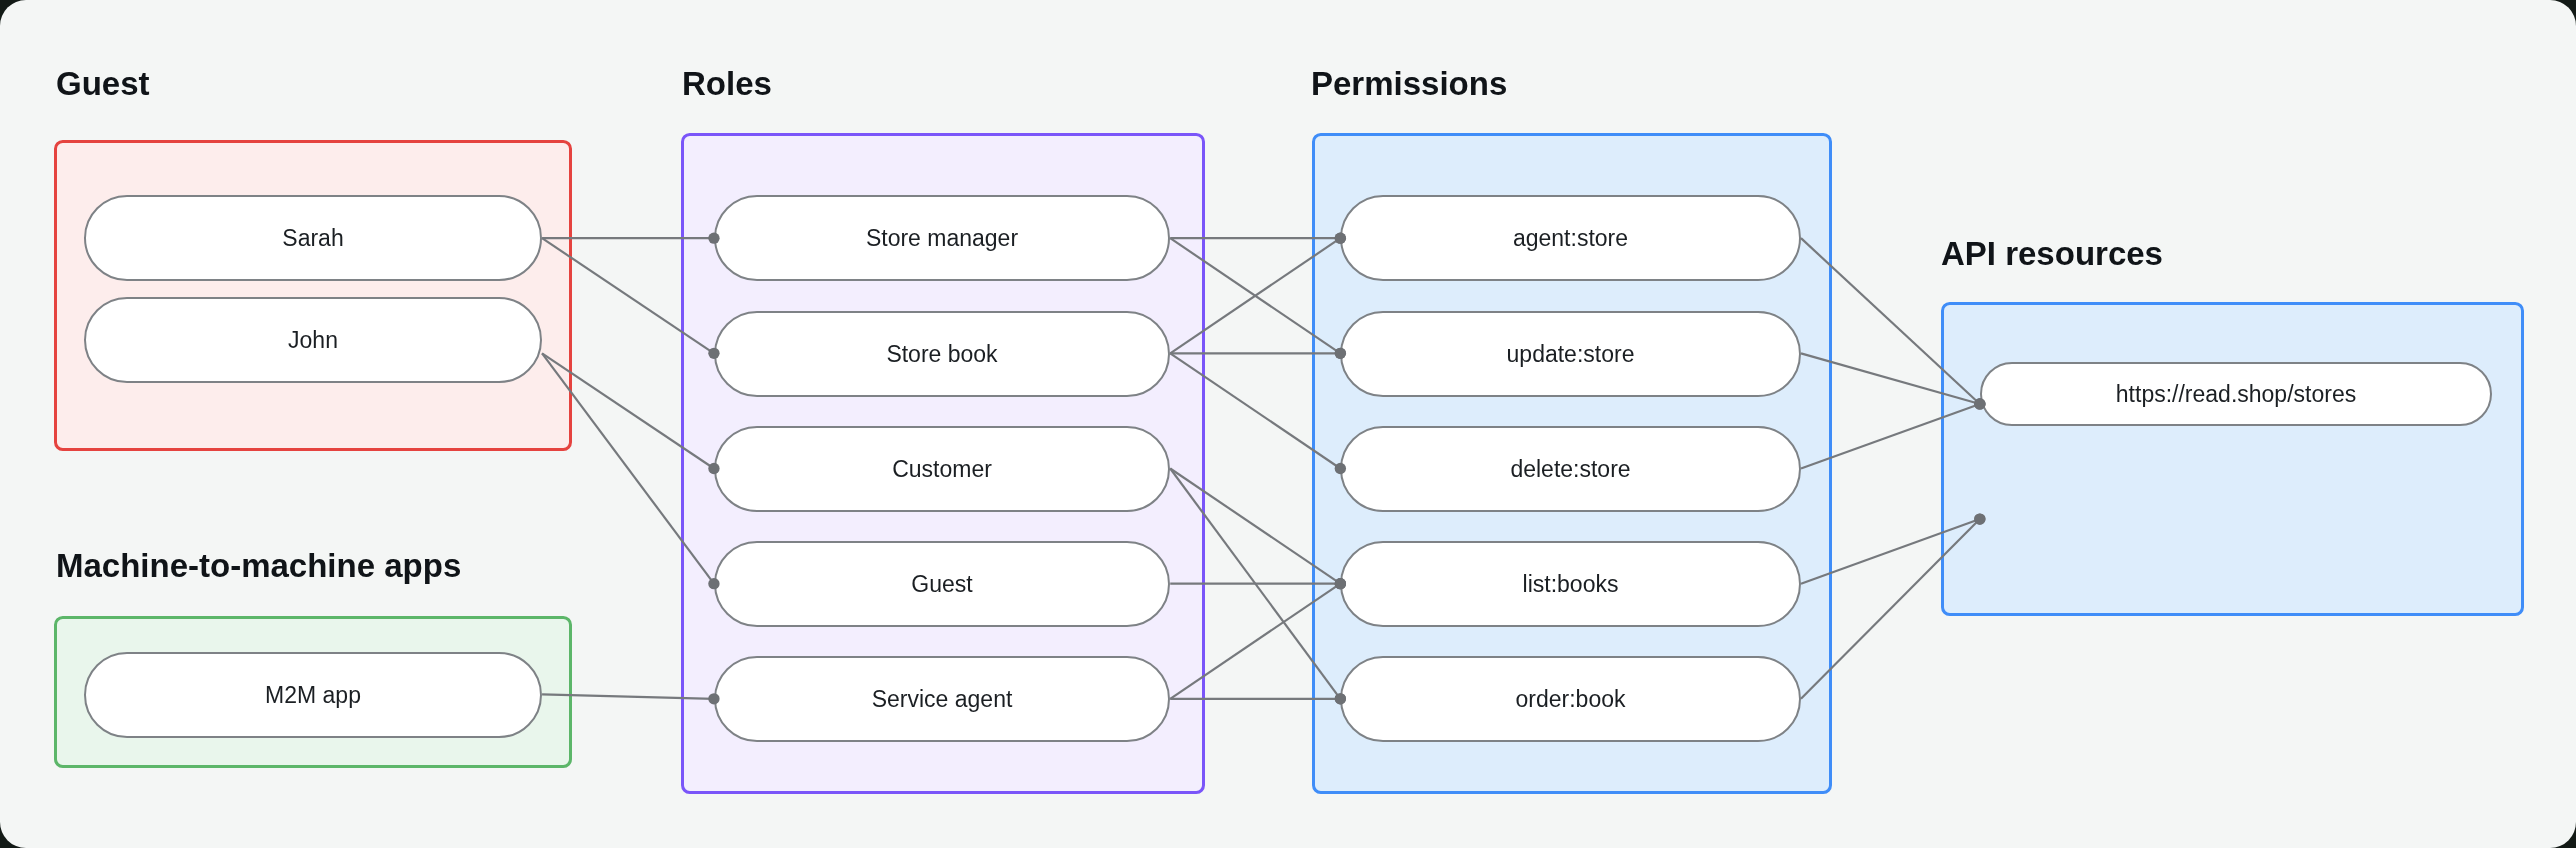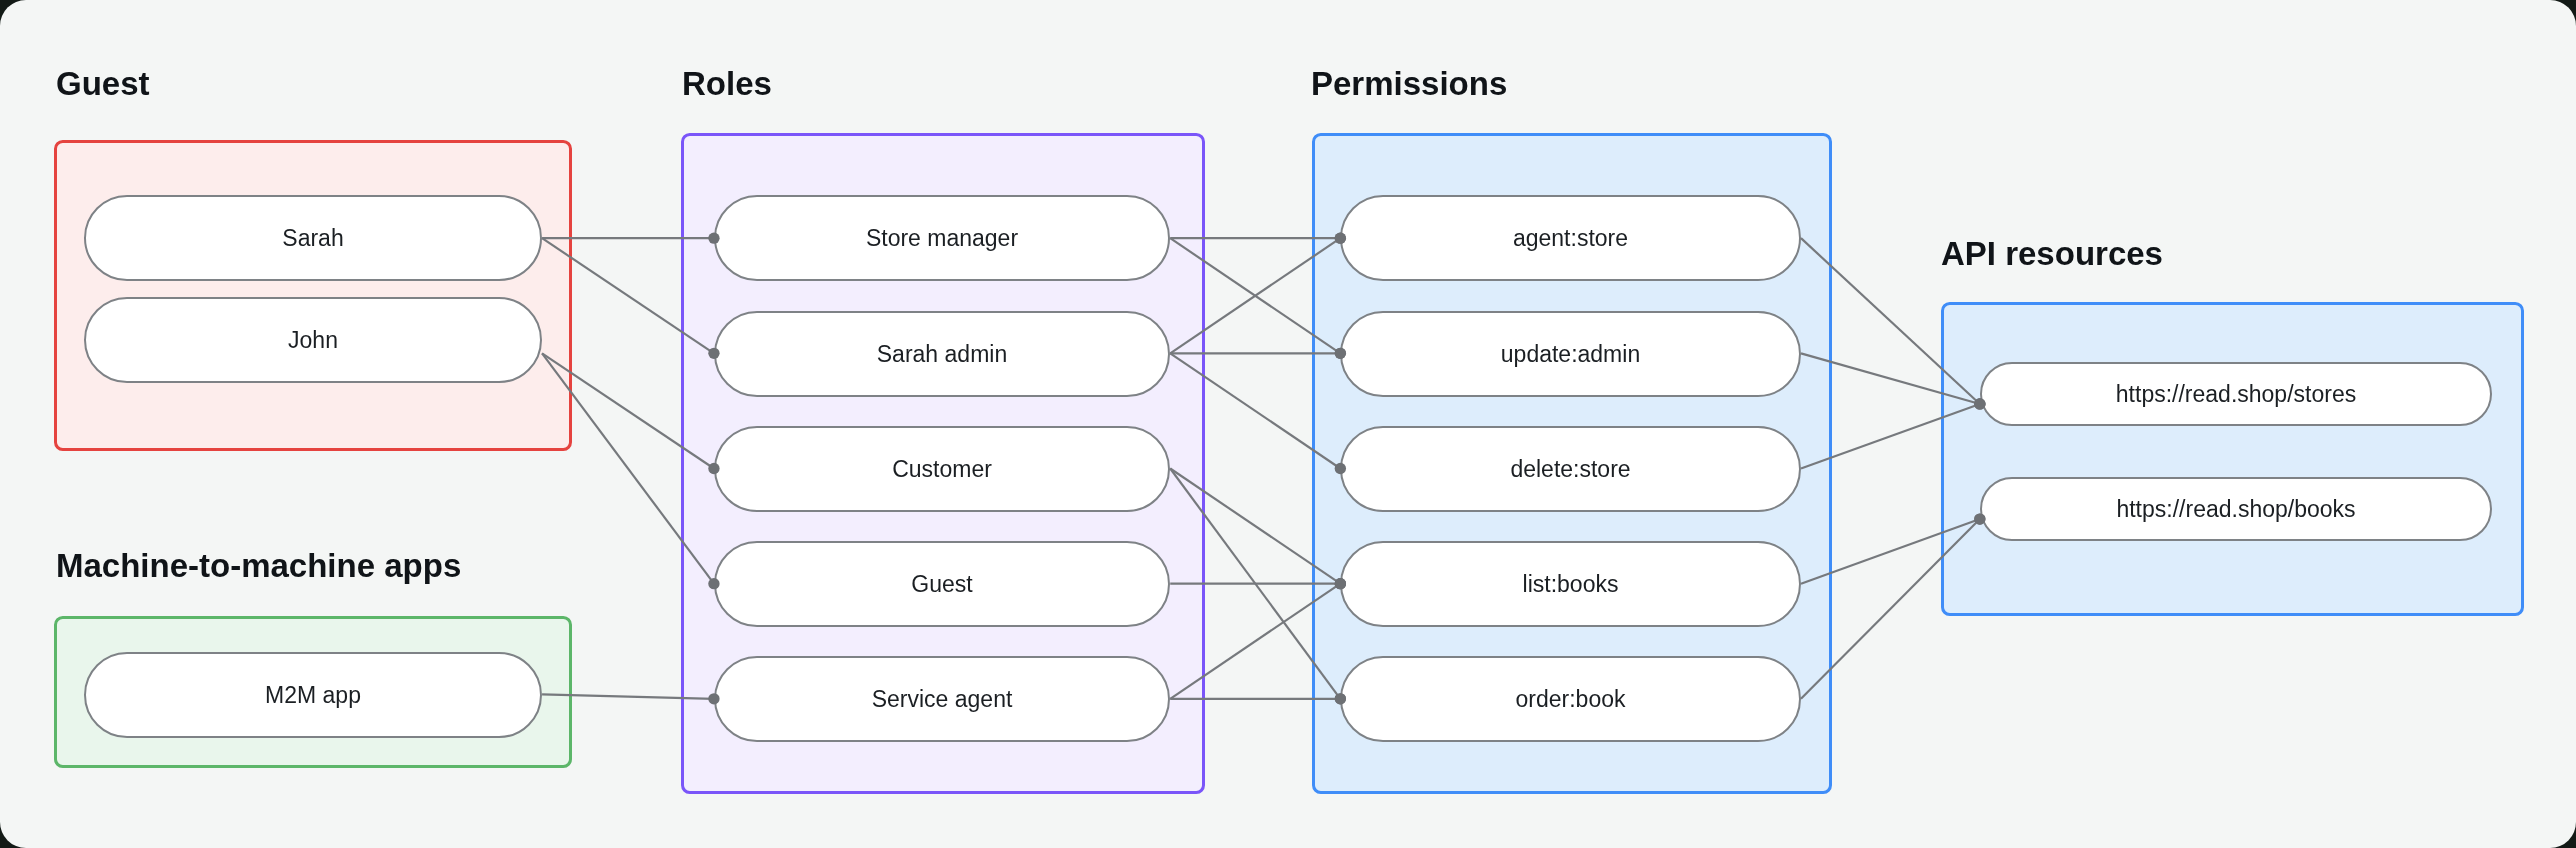--- a/index.html
+++ b/index.html
@@ -78,33 +78,32 @@
     <div class="glabel" style="left:1311px;top:66px;">Permissions</div>
     <div class="glabel" style="left:56px;top:548px;">Machine-to-machine apps</div>
     <div class="glabel" style="left:1941px;top:236px;">API resources</div>
 
     <div class="pill pill-users" style="top:195px;">Sarah</div>
     <div class="pill pill-users" style="top:297px;">John</div>
 
     <div class="pill pill-users" style="top:652px;">M2M app</div>
 
     <div class="pill pill-roles" style="top:195px;">Store manager</div>
-    <div class="pill pill-roles" style="top:311px;">Sarah admin</div>
+    <div class="pill pill-roles" style="top:311px;">Store book</div>
     <div class="pill pill-roles" style="top:426px;">Customer</div>
     <div class="pill pill-roles" style="top:541px;">Guest</div>
     <div class="pill pill-roles" style="top:656px;">Service agent</div>
 
     <div class="pill pill-perms" style="top:195px;">agent:store</div>
-    <div class="pill pill-perms" style="top:311px;">update:admin</div>
+    <div class="pill pill-perms" style="top:311px;">update:store</div>
     <div class="pill pill-perms" style="top:426px;">delete:store</div>
     <div class="pill pill-perms" style="top:541px;text-align:center;">list:books</div>
     <div class="pill pill-perms" style="top:656px;">order:book</div>
 
     <div class="pill pill-api" style="top:362px;">https://read.shop/stores</div>
-    <div class="pill pill-api" style="top:477px;">https://read.shop/books</div>
 
     <svg id="edge-layer" viewBox="0 0 2952 972">
         <line x1="621" y1="273" x2="818" y2="273" stroke="#76797d" stroke-width="2.5"></line>
         <circle cx="818" cy="273" r="6.5" fill="#6d7074"></circle>
         <line x1="621" y1="273" x2="818" y2="405" stroke="#76797d" stroke-width="2.5"></line>
         <circle cx="818" cy="405" r="6.5" fill="#6d7074"></circle>
         <line x1="621" y1="405" x2="818" y2="537" stroke="#76797d" stroke-width="2.5"></line>
         <circle cx="818" cy="537" r="6.5" fill="#6d7074"></circle>
         <line x1="621" y1="405" x2="818" y2="669" stroke="#76797d" stroke-width="2.5"></line>
         <circle cx="818" cy="669" r="6.5" fill="#6d7074"></circle>

